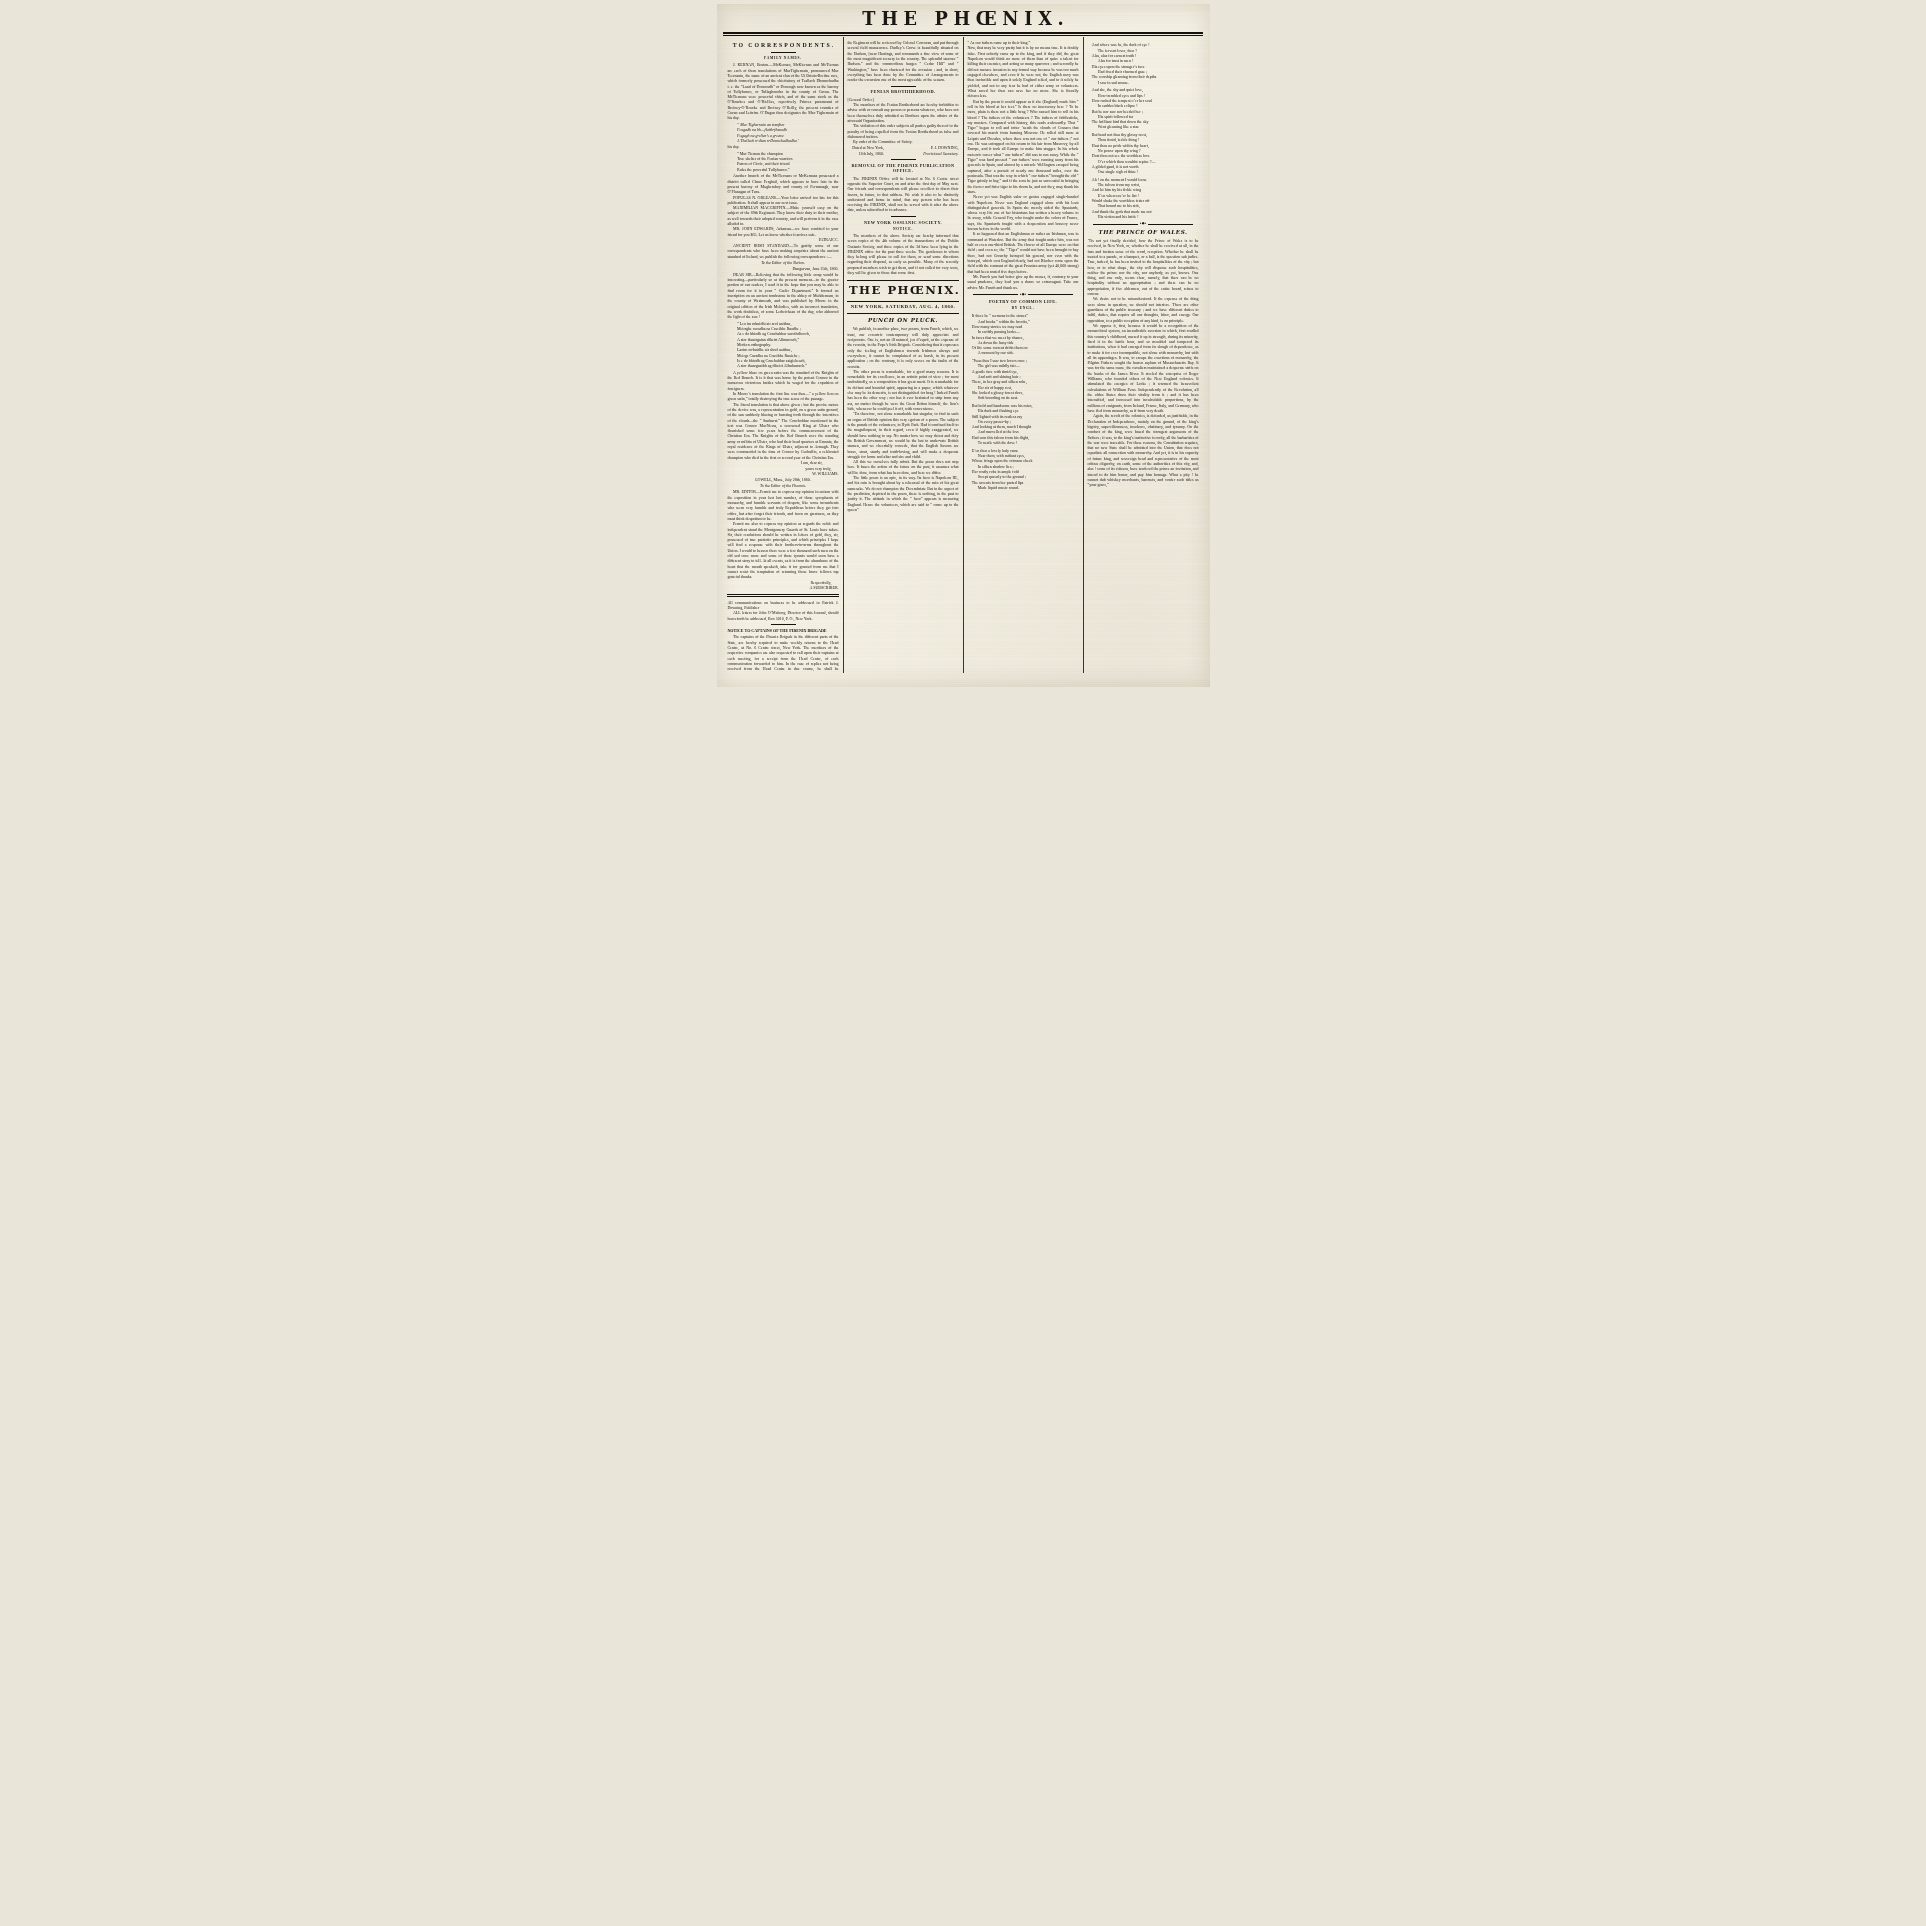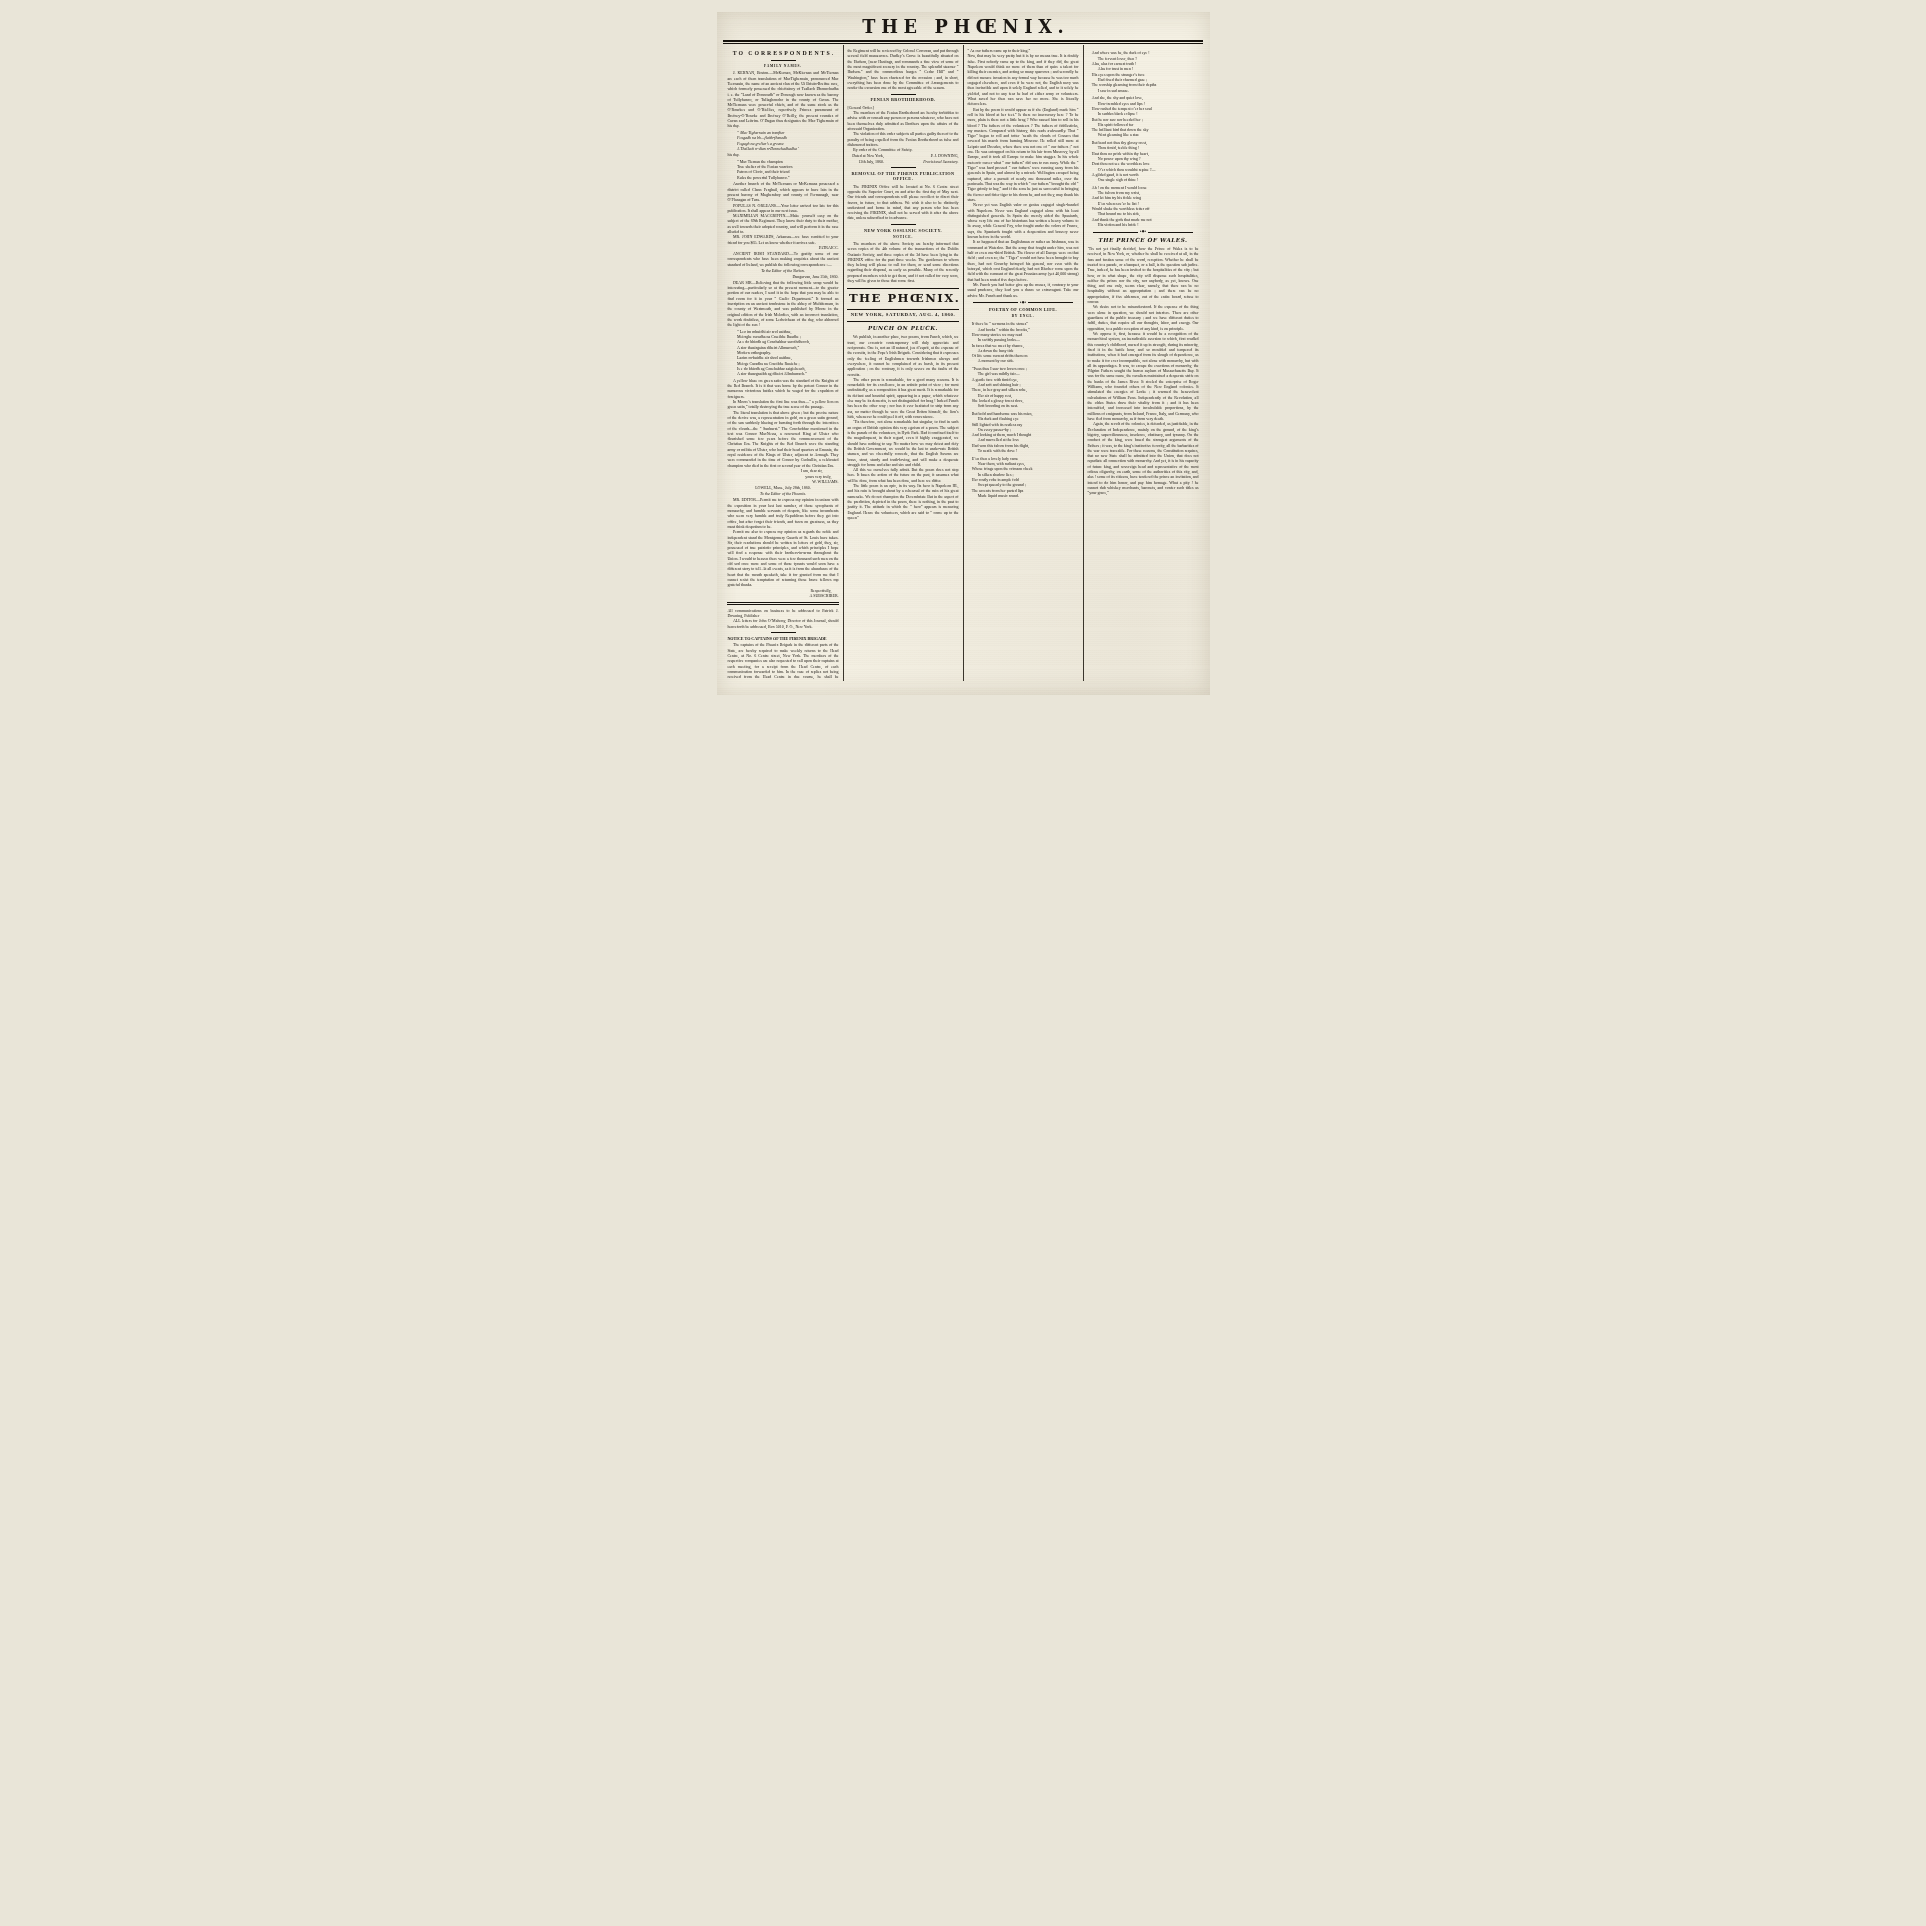--- a/index.html
+++ b/index.html
@@ -1,17 +1,17 @@
 <!DOCTYPE html>
 <html style="font-size:6.2px"><head>
 <meta charset="utf-8">
 <style>
   html,body{margin:0;padding:0;background:#e9e5d8;}
   .page{
-    width:493px;height:683px;margin:12px auto;position:relative;overflow:hidden;
+    width:493px;height:683px;margin:4px auto;position:relative;overflow:hidden;
     background:
       radial-gradient(ellipse at 20% 10%, rgba(90,70,40,0.05), transparent 60%),
       radial-gradient(ellipse at 85% 90%, rgba(90,70,40,0.06), transparent 55%),
       repeating-linear-gradient(0deg, rgba(60,45,20,0.015) 0 0.8px, transparent 0.8px 1.9px),
       #f4f0e3;
     color:#1b1713;
     font-family:"Liberation Serif","DejaVu Serif",serif;
     box-shadow: inset 0 0 23px rgba(80,60,30,0.18);
   }
   .masthead{text-align:center;padding-top:6.2px;}

